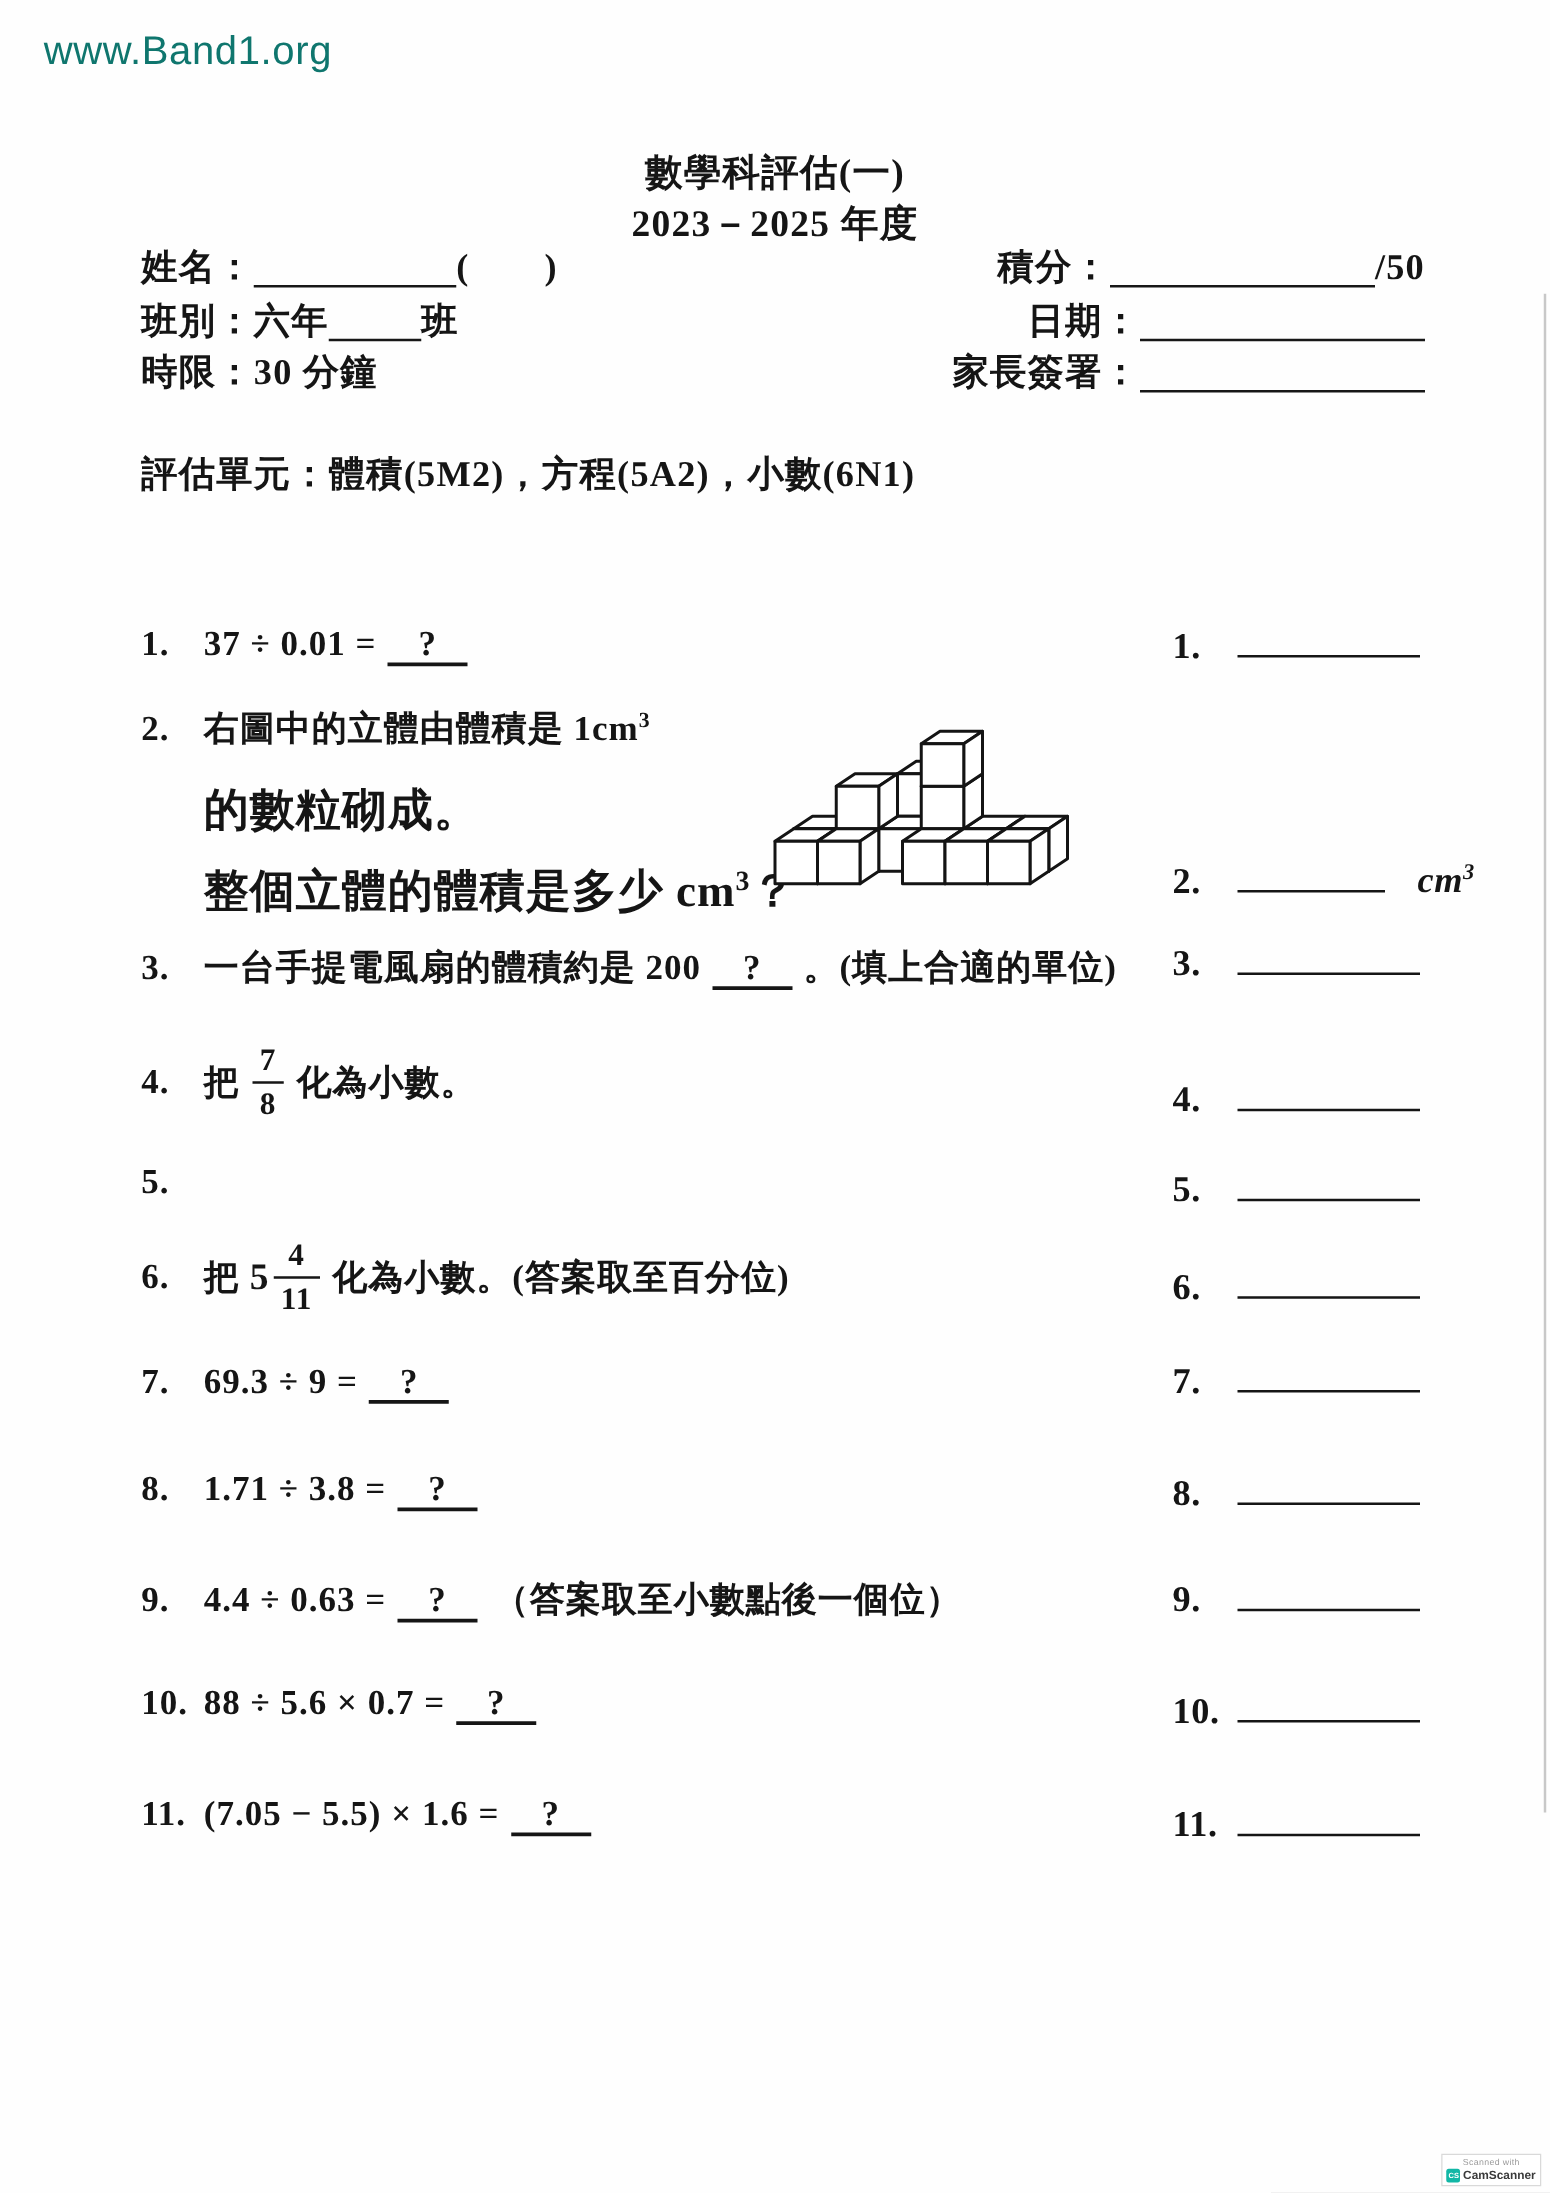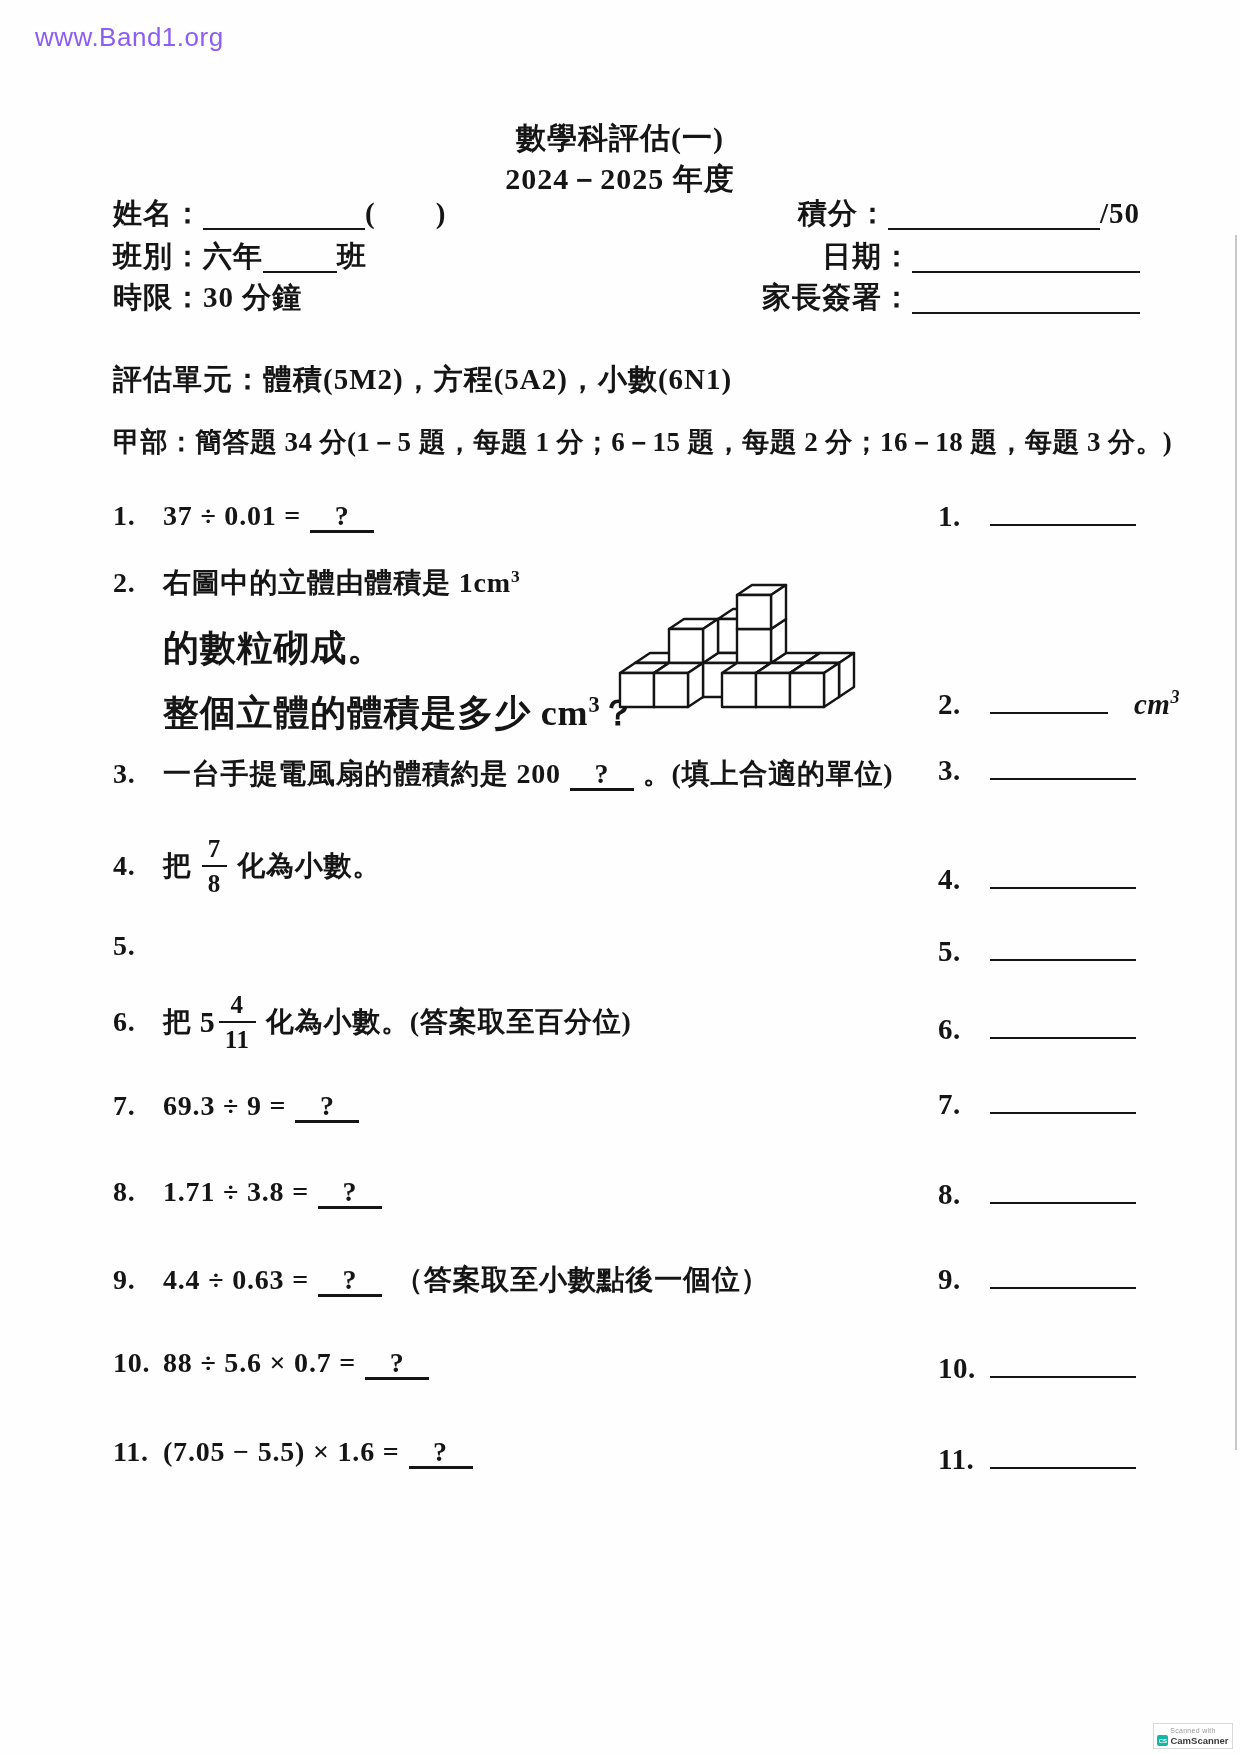--- a/index.html
+++ b/index.html
@@ -1,20 +1,20 @@
 <!DOCTYPE html>
 <html><head>
 <meta charset="utf-8">
 <style>
   html,body{margin:0;padding:0;background:#e8e8e8;}
   .page{position:relative;width:1240px;height:1754px;background:#fefefe;overflow:hidden;
         font-family:"Liberation Serif","DejaVu Sans",serif;color:#151515;font-weight:700;}
   .abs{position:absolute;}
   .watermark{left:35px;top:22px;font-family:"Liberation Sans","DejaVu Sans",sans-serif;
-             font-size:26px;font-weight:400;color:#8b5cf6;letter-spacing:.5px;}
+             font-size:32px;font-weight:400;color:#0f766e;letter-spacing:.5px;}
   .title{left:0;width:100%;text-align:center;font-size:30px;letter-spacing:1px;}
   .bline{display:inline-block;border-bottom:2.6px solid #171717;height:30px;vertical-align:-7px;}
   .irow{font-size:29px;letter-spacing:1px;white-space:nowrap;}
   .iright{width:452px;left:688px;text-align:right;}
   .unitline{left:113px;top:360px;font-size:29px;letter-spacing:1px;}
   .secline{left:113px;top:424px;font-size:27px;letter-spacing:.4px;white-space:nowrap;}
   .qrow{left:113px;font-size:28px;display:flex;align-items:baseline;letter-spacing:.8px;white-space:nowrap;}
   .qrow.center{align-items:center;}
   .qnum{display:inline-block;width:50px;flex:0 0 50px;}
   .q2line{left:163px;font-size:36px;letter-spacing:.8px;white-space:nowrap;}
@@ -43,42 +43,41 @@
          font-size:6px;align-items:center;justify-content:center;font-weight:700;}
 </style>
 </head>
 <body>
 
 <div class="page">
 
   <div class="abs watermark">www.Band1.org</div>
 
   <div class="abs title" style="top:118px">數學科評估(一)</div>
-  <div class="abs title" style="top:159px">2024－2025 年度</div>
+  <div class="abs title" style="top:159px">2023－2025 年度</div>
 
   <div class="abs irow" style="left:113px;top:194px">
     <span>姓名：</span><span class="bline" style="width:162px"></span><span>(　　)</span>
   </div>
   <div class="abs irow" style="left:113px;top:237px">
     <span>班別：六年</span><span class="bline" style="width:74px"></span><span>班</span>
   </div>
   <div class="abs irow" style="left:113px;top:278px">時限：30 分鐘</div>
 
   <div class="abs irow iright" style="top:194px">
     <span>積分：</span><span class="bline" style="width:212px"></span><span>/50</span>
   </div>
   <div class="abs irow iright" style="top:237px">
     <span>日期：</span><span class="bline" style="width:228px"></span>
   </div>
   <div class="abs irow iright" style="top:278px">
     <span>家長簽署：</span><span class="bline" style="width:228px"></span>
   </div>
 
   <div class="abs unitline">評估單元：體積(5M2)，方程(5A2)，小數(6N1)</div>
-  <div class="abs secline">甲部：簡答題 34 分(1－5 題，每題 1 分；6－15 題，每題 2 分；16－18 題，每題 3 分。)</div>
 
   <div class="abs qrow" style="top:500px">
     <span class="qnum">1.</span>
     <span>37 ÷ 0.01 =</span>
     <span class="qblank">?</span>
   </div>
 
   <div class="abs qrow" style="top:564px">
     <span class="qnum">2.</span>
     <span><span>右圖中的立體由體積是 1cm</span><sup>3</sup></span>

